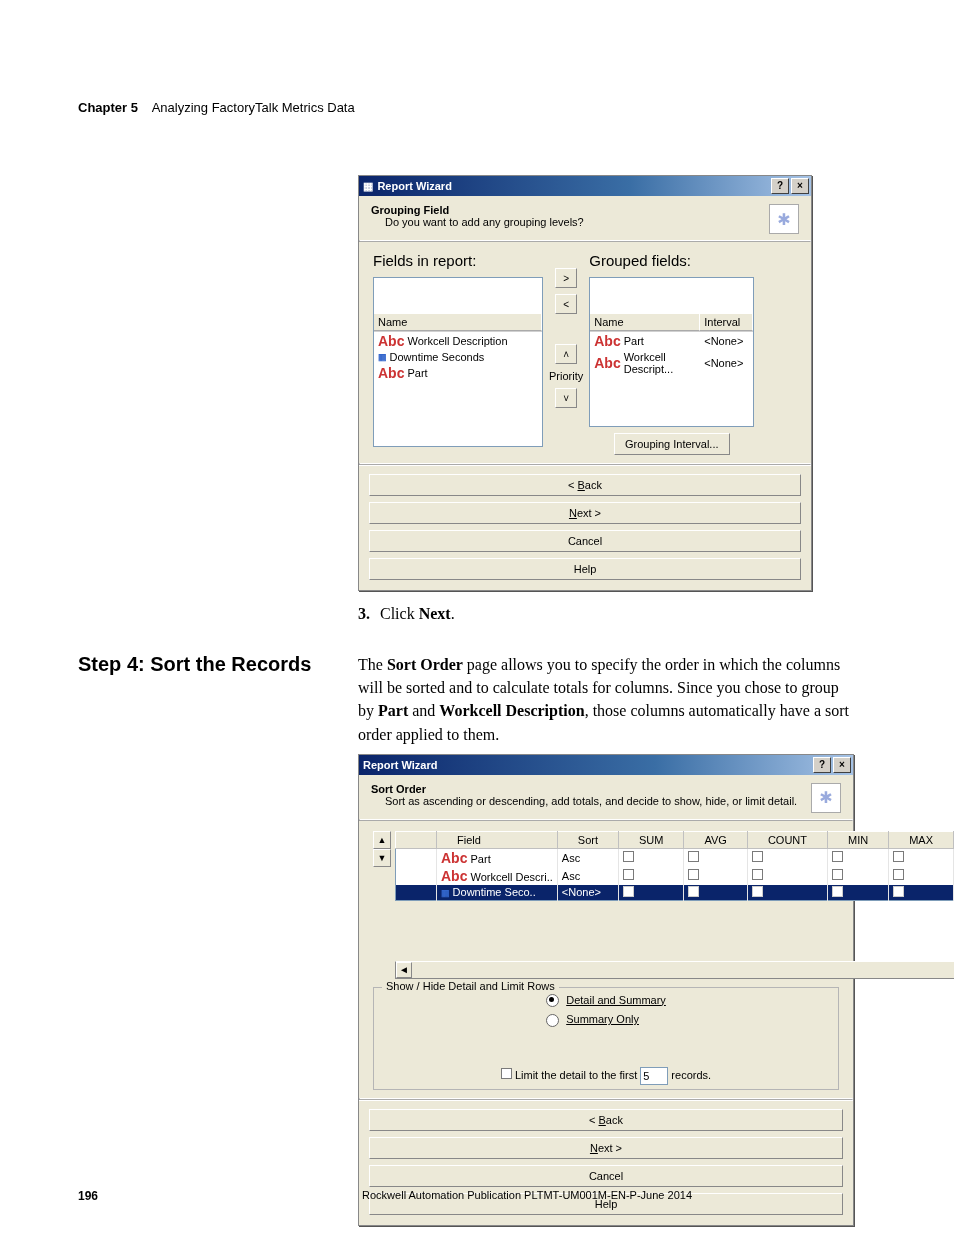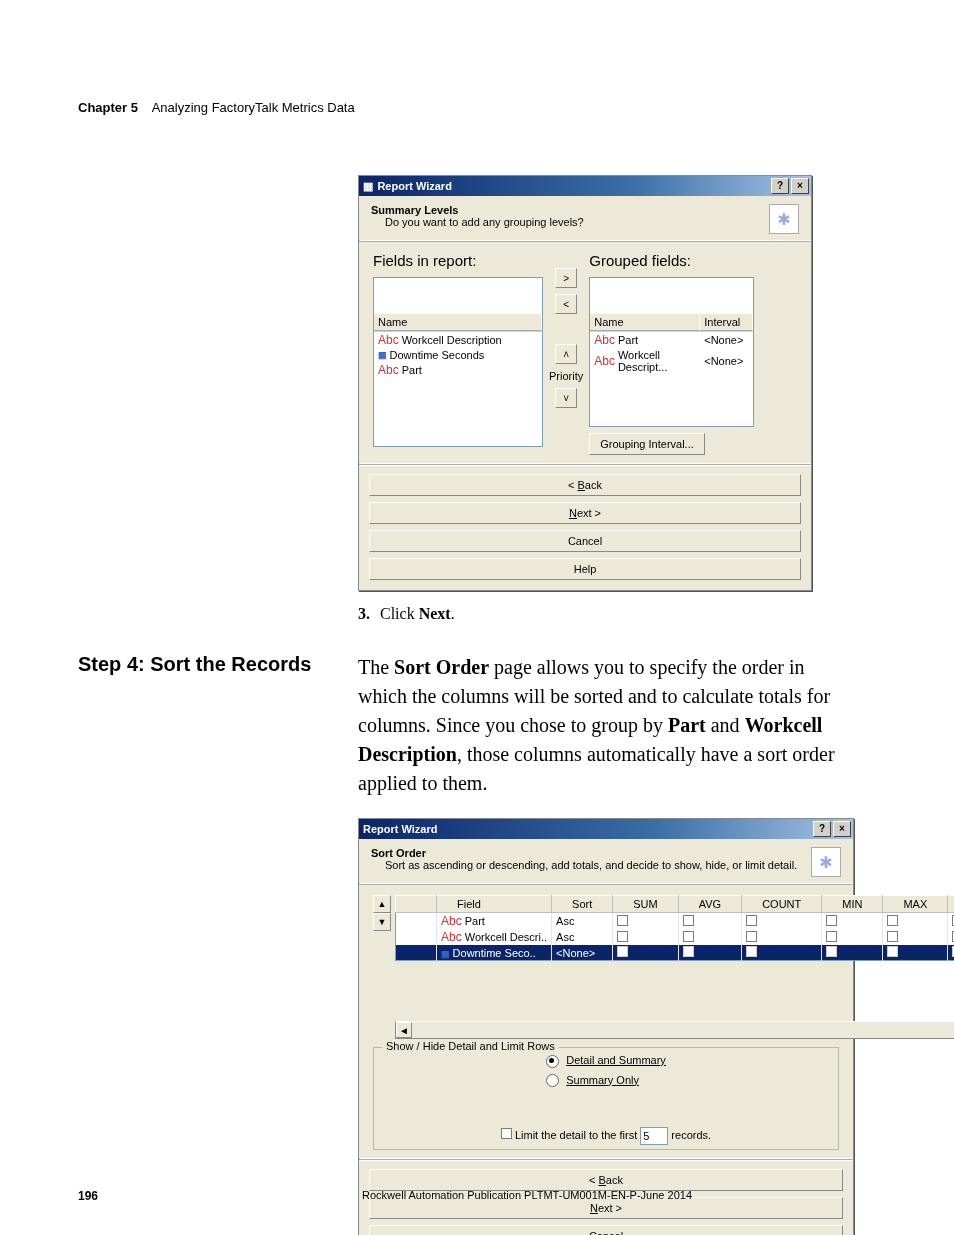--- a/index.html
+++ b/index.html
@@ -35,23 +35,23 @@
   .right-col {
     flex: 1;
   }
   .step-heading {
     font-family: Arial, Helvetica, sans-serif;
     font-weight: bold;
     font-size: 20px;
     margin: 0;
   }
   .body-text {
-    font-size: 20px;
+    font-size: 16px;
     line-height: 1.45;
-    margin: 0 0 20px 0;
+    margin: 0 0 8px 0;
   }
   .body-text .b { font-weight: bold; }
   .step-instruction {
     font-size: 16px;
     margin: 14px 0 30px 0;
   }
   .step-instruction .num { font-weight: bold; margin-right: 6px; font-family: Georgia, serif;}
   .step-instruction .b { font-weight: bold; }
 
   
@@ -158,21 +158,21 @@
   .list-header-row .cell {
     background: #ece9d8;
     border-right: 1px solid #fff;
     border-bottom: 1px solid #aaa;
     padding: 2px 4px;
     font-size: 11px;
     box-sizing: border-box;
   }
   .list-row { display: flex; }
   .list-row .cell { padding: 1px 4px; font-size: 11px; box-sizing: border-box; display:flex; align-items:center; gap:3px;}
-  .ico-abc { color:#c33; font-size:12px; font-weight:normal; }
+  .ico-abc { color:#c33; font-size:14px; font-weight:bold; }
   .ico-num { color:#36c; font-size:9px; font-weight:bold; }
   .mid-btns { display:flex; flex-direction:column; gap:6px; align-items:center; margin-top:16px; font-size:10px;}
   .mid-btns .win-btn { min-width:20px; width:22px; height:20px; padding:0; }
   .grp-int-btn { margin-top: 6px; }
 
   
   #dlg2 { width: 496px; margin-left: auto; }
   #dlg2 .grid-area { display:flex; gap:4px; align-items:flex-start;}
   #dlg2 .spin-btns { display:flex; flex-direction:column; }
   #dlg2 .spin-btns .sb {
@@ -273,21 +273,21 @@
         <div class="title-bar">
           <div class="title-text">
             <span>▦</span>
             <span>Report Wizard</span>
           </div>
           <div class="tb-btn">?</div>
           <div class="tb-btn">×</div>
         </div>
         <div class="dlg-header-row">
           <div class="text-block">
-            <div class="dlg-h1">Summary Levels</div>
+            <div class="dlg-h1">Grouping Field</div>
             <div class="dlg-sub">Do you want to add any grouping levels?</div>
           </div>
           <div class="logo-box">✱</div>
         </div>
         <hr class="dlg-sep">
         <div class="dlg-body">
           <div class="lists-row">
 
             <div>
               <div class="fld-label">Fields in report:</div>
@@ -340,21 +340,21 @@
                   <div class="cell" style="flex:1;">&lt;None&gt;</div>
                 </div>
                 <div class="list-row">
                   <div class="cell" style="width:110px;">
                       <span class="ico-abc">Abc</span>
                       <span>Workcell Descript...</span>
                     </div>
                   <div class="cell" style="flex:1;">&lt;None&gt;</div>
                 </div>
               </div>
-              <div style="text-align:left;">
+              <div style="text-align:center;">
                 <div class="win-btn grp-int-btn" style="min-width:110px;">Grouping Interval...</div>
               </div>
             </div>
           </div>
         </div>
         <hr class="dlg-sep">
         <div class="dlg-footer">
           <div class="win-btn">
               <span>&lt; <span class="ul">B</span>ack</span>
             </div>

